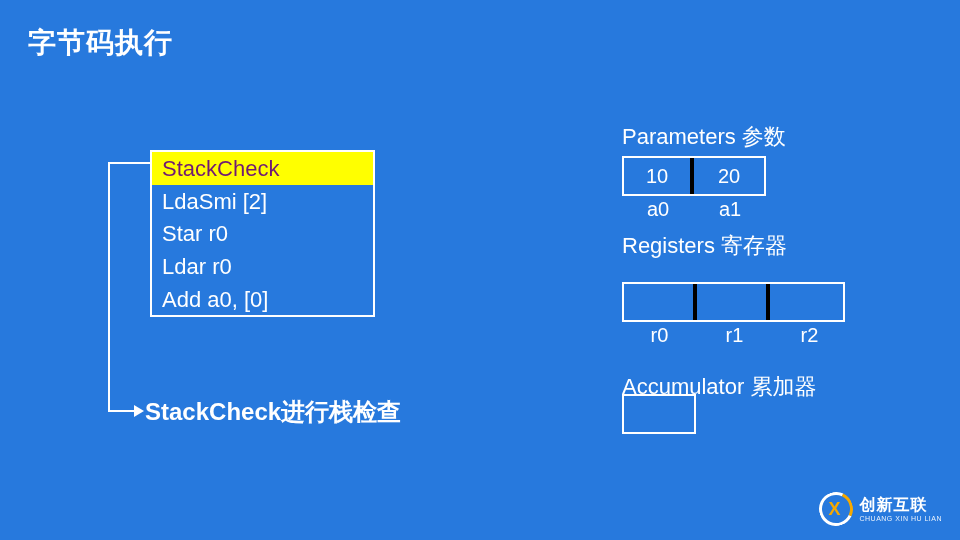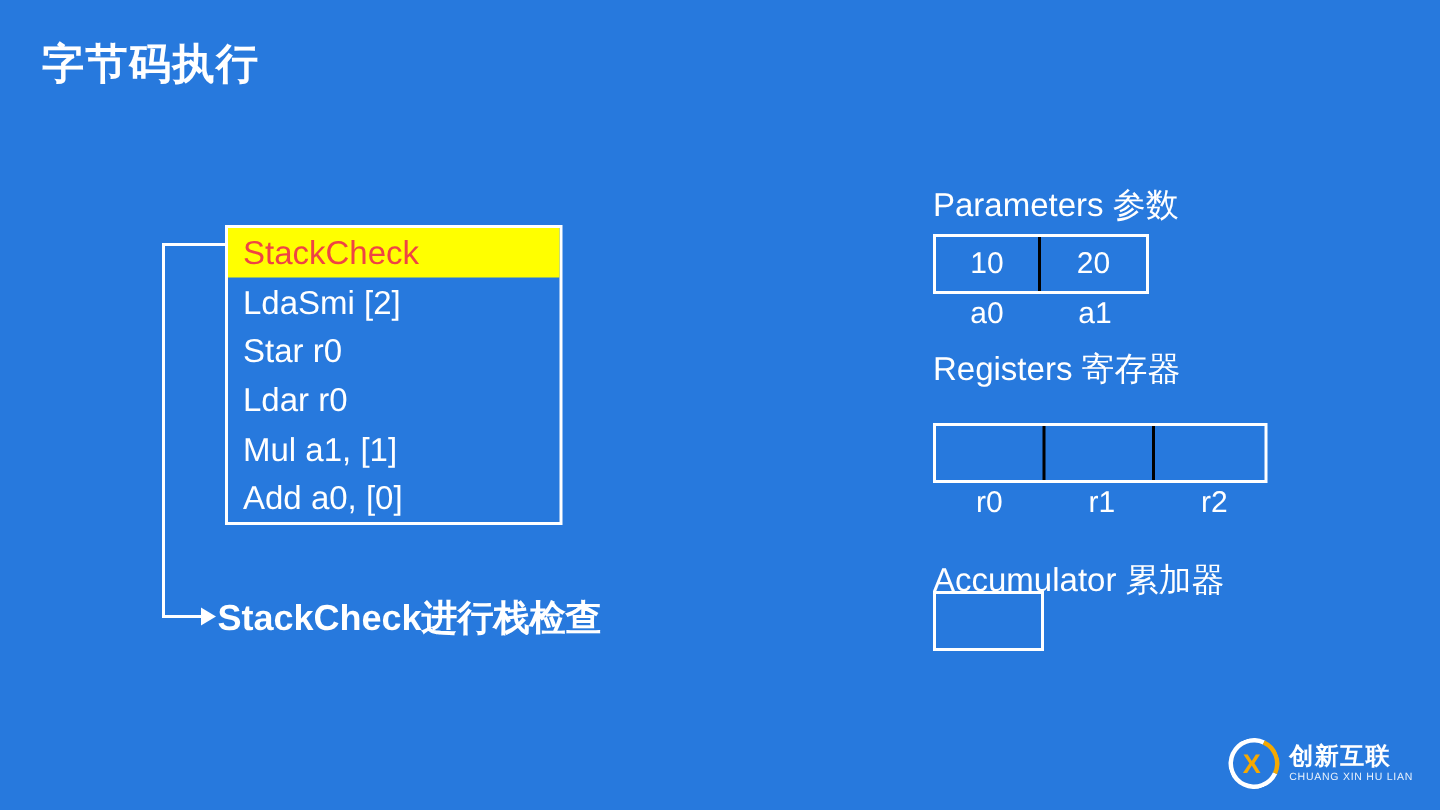--- a/index.html
+++ b/index.html
@@ -27,21 +27,21 @@
     border: 2px solid #ffffff;
   }
   .bc-line {
     padding: 2px 10px 1px 10px;
     font-size: 22px;
     line-height: 1.35;
     font-weight: 400;
   }
   .bc-current {
     background: #ffff00;
-    color: #ef4444;
+    color: #701a75;
   }
   
   .connector {
     position: absolute;
     top: 162px;
     left: 108px;
     width: 42px;
     height: 252px;
   }
   .conn-vert {
@@ -99,21 +99,21 @@
     display: flex;
     border: 2px solid #ffffff;
   }
   .cell {
     width: 70px;
     height: 36px;
     display: flex;
     align-items: center;
     justify-content: center;
     font-size: 20px;
-    border-right: 2px solid #000000;
+    border-right: 4px solid #000000;
   }
   .cell:last-child { border-right: none; }
 
   .param-cells { top: 156px; left: 622px; }
   .param-cells .cell { width: 70px; }
 
   .reg-cells { top: 282px; left: 622px; }
   .reg-cells .cell { width: 73px; }
 
   .acc-cells { top: 394px; left: 622px; }
@@ -180,21 +180,20 @@
   <div class="conn-vert"></div>
   <div class="conn-hbot"></div>
   <div class="conn-arrow"></div>
 </div>
 
 <div class="bytecode-box">
   <div class="bc-line bc-current">StackCheck</div>
   <div class="bc-line">LdaSmi [2]</div>
   <div class="bc-line">Star r0</div>
   <div class="bc-line">Ldar r0</div>
-  <div class="bc-line">Mul a1, [1]</div>
   <div class="bc-line">Add a0, [0]</div>
 </div>
 
 <div class="annotation">StackCheck进行栈检查</div>
 
 <div class="section-label param-label">Parameters 参数</div>
 <div class="cells param-cells">
   <div class="cell">10</div>
   <div class="cell">20</div>
 </div>

